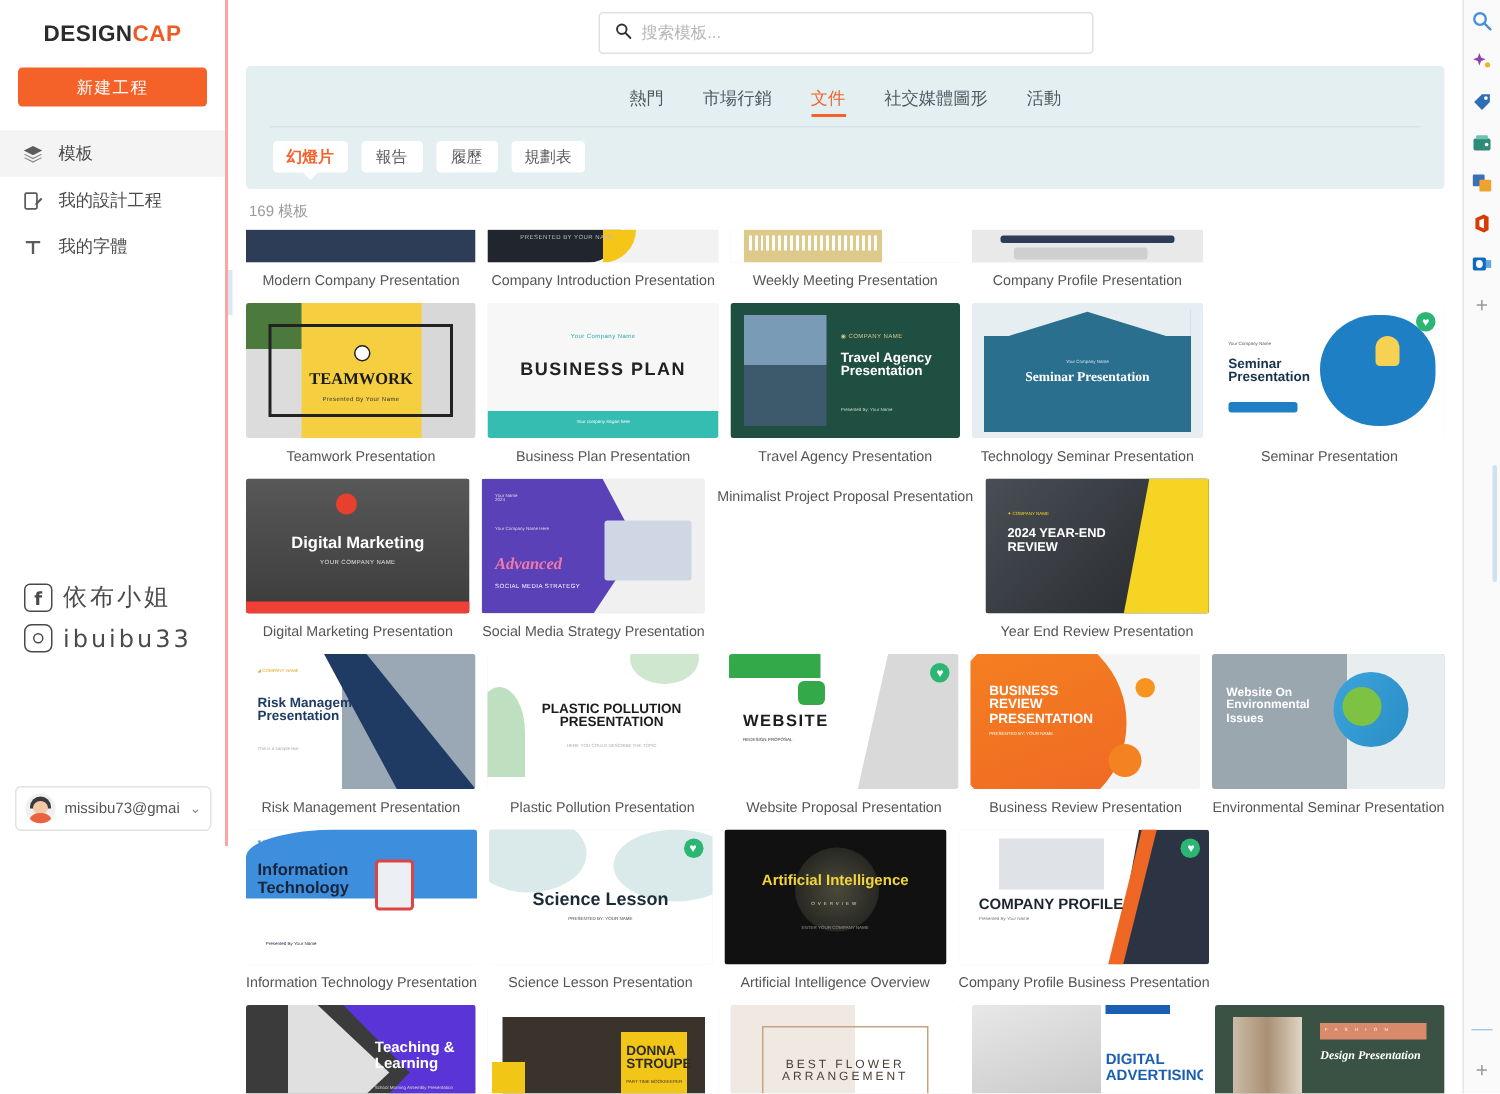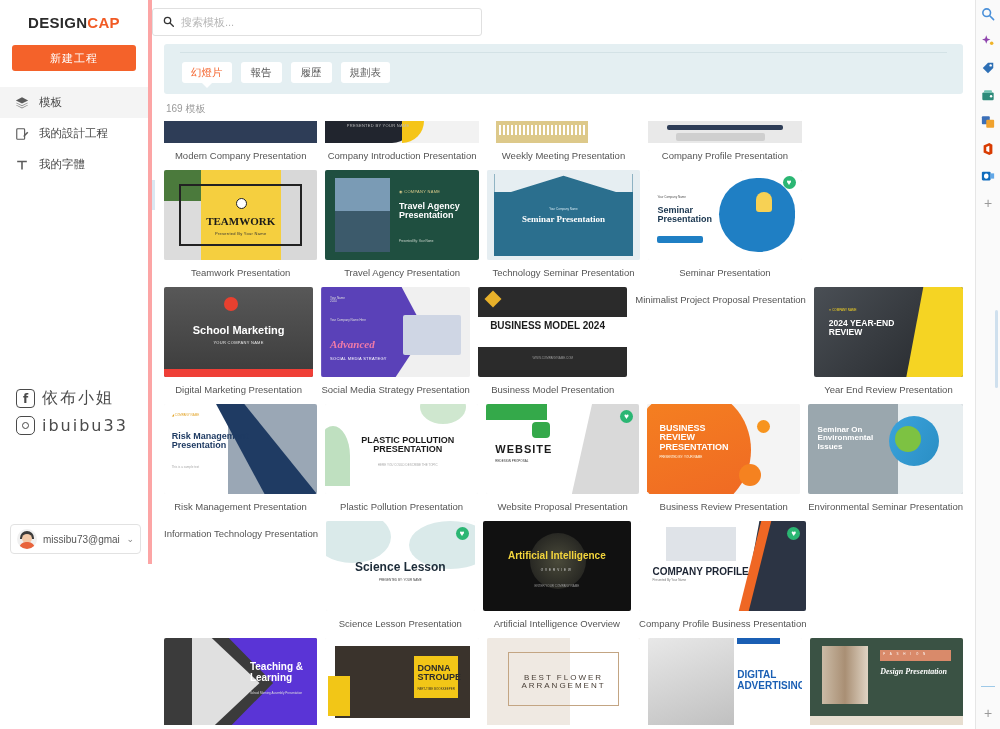--- a/index.html
+++ b/index.html
@@ -6,21 +6,21 @@
   html, body {
     width: 1000px; height: 729px;
     font-family: "Liberation Sans", "DejaVu Sans", sans-serif;
     background: #ffffff; overflow: hidden;
   }
   .app { display: flex; width: 1000px; height: 729px; position: relative; }
 
   
   .sidebar {
     width: 152px; height: 564px; background: #fff;
-    border-right: 4px solid #fca5a5; position: relative; flex: 0 0 152px;
+    border-right: 2px solid #fca5a5; position: relative; flex: 0 0 152px;
   }
   .brand { text-align: center; padding: 14px 0 0 0; font-size: 15px; font-weight: bold; letter-spacing: .3px; }
   .brand .b1 { color: #2b2b2b; }
   .brand .b2 { color: #f15a24; }
   .new-btn {
     margin: 14px 12px 0 12px; height: 26px; background: #f4622a; color: #fff;
     border-radius: 3px; font-size: 11px; display: flex; align-items: center;
     justify-content: center; letter-spacing: 1px; cursor: pointer;
   }
   .nav { margin-top: 16px; }
@@ -54,21 +54,21 @@
     position: relative; flex: 0 0 20px;
   }
   .avatar .hair { position: absolute; left: 3px; top: 2px; width: 14px; height: 8px; background: #3b3b3b; border-radius: 7px 7px 0 0; }
   .avatar .face { position: absolute; left: 5px; top: 5px; width: 10px; height: 9px; background: #f3c9a8; border-radius: 50%; }
   .avatar .body { position: absolute; left: 2px; bottom: 0; width: 16px; height: 7px; background: #e8643c; border-radius: 8px 8px 0 0; }
   .acct-mail { font-size: 10px; color: #555; flex: 1; overflow: hidden; white-space: nowrap; }
   .chev { font-size: 9px; color: #888; }
 
   
   .main { flex: 1; height: 729px; overflow: hidden; position: relative; background: #fff; }
-  .searchbar-wrap { height: 44px; display: flex; align-items: center; }
+  .searchbar-wrap { height: 44px; display: flex; align-items: center; justify-content: center; }
   .searchbox {
     width: 330px; height: 28px; border: 1px solid #e0e0e0; border-radius: 3px;
     display: flex; align-items: center; gap: 7px; padding: 0 10px; background: #fff;
   }
   .searchbox input {
     border: 0; outline: none; font-size: 11px; color: #444; flex: 1;
     font-family: "Liberation Sans", sans-serif; background: transparent;
   }
   .searchbox input::placeholder { color: #b6b6b6; }
 
@@ -82,21 +82,21 @@
   .cat-tab.active::after {
     content: ""; position: absolute; left: 0; right: 0; bottom: 0; height: 2px; background: #f4622a;
   }
   .cat-sep { height: 1px; background: #d3e2e6; margin: 0 16px; }
   .sub-tabs { display: flex; gap: 9px; padding: 9px 0 11px 18px; }
   .sub-tab {
     background: #fff; border-radius: 3px; height: 21px; min-width: 41px; padding: 0 9px;
     display: flex; align-items: center; justify-content: center; font-size: 10.5px;
     color: #5b5b5b; cursor: pointer; position: relative;
   }
-  .sub-tab.active { color: #f4622a; }
+  .sub-tab.active { color: #f4622a; font-weight: bold; }
   .sub-tab.active::after {
     content: ""; position: absolute; left: 50%; margin-left: -5px; bottom: -5px;
     border-left: 5px solid transparent; border-right: 5px solid transparent; border-top: 5px solid #fff;
   }
   .count { font-size: 10px; color: #9a9a9a; padding: 8px 0 5px 14px; }
 
   .grid-scroll { height: 604px; overflow: hidden; padding: 0 12px; }
   .grid { display: grid; grid-template-columns: repeat(5, 1fr); gap: 0 8px; }
   .cell { padding-bottom: 9px; }
   .thumb {
@@ -209,20 +209,27 @@
           <svg width="11" height="11" viewBox="0 0 16 16">
               <circle cx="6.6" cy="6.6" r="4.6" fill="none" stroke="#333" stroke-width="1.9"></circle>
               <path d="M10.2 10.2 15 15" stroke="#333" stroke-width="1.9" stroke-linecap="round"></path>
             </svg>
         </span>
         <input placeholder="搜索模板..." style="">
       </div>
     </div>
 
     <section class="cat-panel">
+      <div class="cat-tabs">
+        <div class="cat-tab">熱門</div>
+        <div class="cat-tab">市場行銷</div>
+        <div class="cat-tab active">文件</div>
+        <div class="cat-tab">社交媒體圖形</div>
+        <div class="cat-tab">活動</div>
+      </div>
       <div class="cat-sep"></div>
       <div class="sub-tabs">
         <div class="sub-tab active">幻燈片</div>
         <div class="sub-tab">報告</div>
         <div class="sub-tab">履歷</div>
         <div class="sub-tab">規劃表</div>
       </div>
     </section>
 
     <div class="count">169 模板</div>
@@ -271,20 +278,30 @@
             <div class="ti" style="left:0;width:24%;background:linear-gradient(180deg,#4b7a3c 0 34%,#dcdcdc 34%)"></div>
             <div class="ti" style="left:76%;background:#d8d8d8"></div>
             <div class="ti" style="left:10%;right:10%;top:14px;bottom:14px;border:2px solid #222"></div>
             <div class="ti" style="left:47%;top:28px;width:11px;height:11px;border-radius:50%;background:#fff;border:1px solid #222"></div>
             <div class="tx" style="left:0;right:0;top:46px;text-align:center;font-size:11px;color:#1a1a1a;font-family:'Liberation Serif',serif">TEAMWORK</div>
             <div class="tx sm" style="left:0;right:0;top:62px;text-align:center;color:#333">Presented By Your Name</div>
           </div>
           <div class="cap">Teamwork Presentation</div>
         </div>
 
+        <div class="cell">
+          <div class="thumb">
+            <div class="ti" style="background:#f7f7f7"></div>
+            <div class="tx sm" style="left:0;right:0;top:20px;text-align:center;color:#2aa8a0">Your Company Name</div>
+            <div class="tx" style="left:0;right:0;top:38px;text-align:center;font-size:12px;color:#222;letter-spacing:1px">BUSINESS PLAN</div>
+            <div class="ti" style="top:72px;background:#35bdb2"></div>
+            <div class="tx xs" style="left:0;right:0;top:78px;text-align:center;color:#fff">Your company slogan here</div>
+          </div>
+          <div class="cap">Business Plan Presentation</div>
+        </div>
 
         <div class="cell">
           <div class="thumb">
             <div class="ti" style="background:#1f4f40"></div>
             <div class="ti" style="left:6%;top:8px;width:36%;bottom:8px;background:linear-gradient(180deg,#7a9bb5 0 45%,#3c5a6b 45%)"></div>
             <div class="tx sm" style="left:48%;top:20px;color:#d8c98a">◉ COMPANY NAME</div>
             <div class="tx" style="left:48%;right:4%;top:32px;font-size:9px;color:#fff">Travel Agency Presentation</div>
             <div class="tx xs" style="left:48%;top:70px;color:#cfd8cf">Presented By: Your Name</div>
           </div>
           <div class="cap">Travel Agency Presentation</div>
@@ -313,50 +330,40 @@
           </div>
           <div class="cap">Seminar Presentation</div>
         </div>
       </div>
 
       <div class="grid">
         <div class="cell">
           <div class="thumb">
             <div class="ti" style="background:linear-gradient(180deg,#585858,#3c3c3c)"></div>
             <div class="ti" style="left:40%;top:10px;width:14px;height:14px;border-radius:50%;background:#e8402f"></div>
-            <div class="tx" style="left:0;right:0;top:38px;text-align:center;font-size:11px;color:#fff">School Marketing</div>
+            <div class="tx" style="left:0;right:0;top:38px;text-align:center;font-size:11px;color:#fff">Digital Marketing</div>
             <div class="tx sm" style="left:0;right:0;top:54px;text-align:center;color:#e6e6e6">YOUR COMPANY NAME</div>
             <div class="ti" style="top:82px;background:#ef3f37"></div>
           </div>
           <div class="cap">Digital Marketing Presentation</div>
         </div>
 
         <div class="cell">
           <div class="thumb">
             <div class="ti" style="background:#f0f0f0"></div>
             <div class="ti" style="background:#5a41b8;clip-path:polygon(0 0,54% 0,70% 50%,50% 100%,0 100%)"></div>
             <div class="tx xs" style="left:6%;top:10px;color:#ddd">Your Name<br>2024</div>
             <div class="tx xs" style="left:6%;top:32px;color:#ddd">Your Company Name Here</div>
             <div class="ti" style="left:55%;top:28px;right:6%;height:40px;background:#cfd6e4;border-radius:2px"></div>
             <div class="tx" style="left:6%;top:52px;font-size:11px;color:#f07aa8;font-family:'Liberation Serif',serif;font-style:italic">Advanced</div>
             <div class="tx sm" style="left:6%;top:70px;color:#fff">SOCIAL MEDIA STRATEGY</div>
           </div>
           <div class="cap">Social Media Strategy Presentation</div>
         </div>
 
-        <div class="cell">
-          <div class="thumb">
-            <div class="ti" style="background:#2b2b2b"></div>
-            <div class="ti" style="left:6%;top:6px;width:12px;height:12px;background:#e8b12a;transform:rotate(45deg)"></div>
-            <div class="ti" style="left:0;right:0;top:30px;height:30px;background:#fff"></div>
-            <div class="tx" style="left:8%;right:8%;top:34px;font-size:10px;color:#1c1c1c">BUSINESS MODEL 2024</div>
-            <div class="tx xs" style="left:0;right:0;top:70px;text-align:center;color:#999">WWW.COMPANYNAME.COM</div>
-          </div>
-          <div class="cap">Business Model Presentation</div>
-        </div>
 
         <div class="cell">
           <div class="cap">Minimalist Project Proposal Presentation</div>
         </div>
 
         <div class="cell">
           <div class="thumb">
             <div class="ti" style="background:linear-gradient(135deg,#4a4f55,#23262a)"></div>
             <div class="ti" style="left:62%;background:#f5d423;clip-path:polygon(30% 0,100% 0,100% 100%,0 100%)"></div>
             <div class="tx xs" style="left:10%;top:22px;color:#f5d423">✦ COMPANY NAME</div>
@@ -414,28 +421,36 @@
           </div>
           <div class="cap">Business Review Presentation</div>
         </div>
 
         <div class="cell">
           <div class="thumb">
             <div class="ti" style="background:#9aa7ae"></div>
             <div class="ti" style="left:58%;background:#e8eef0"></div>
             <div class="ti" style="left:52%;top:12px;width:50px;height:50px;border-radius:50%;background:linear-gradient(120deg,#3ba3dc,#2a8ec4)"></div>
             <div class="ti" style="left:56%;top:22px;width:26px;height:26px;border-radius:50%;background:#7dc242"></div>
-            <div class="tx" style="left:6%;width:46%;top:22px;font-size:8px;color:#fff">Seminar On Environmental Issues</div>
+            <div class="tx" style="left:6%;width:46%;top:22px;font-size:8px;color:#fff">Website On Environmental Issues</div>
           </div>
           <div class="cap">Environmental Seminar Presentation</div>
         </div>
       </div>
 
       <div class="grid">
         <div class="cell">
+          <div class="thumb">
+            <div class="ti" style="background:#fff"></div>
+            <div class="ti" style="left:0;bottom:0;right:0;height:46px;background:#3e8ede;border-radius:40% 0 0 0"></div>
+            <div class="tx xs" style="left:5%;top:7px;color:#3e8ede">◉ COMPANY NAME</div>
+            <div class="tx" style="left:5%;width:50%;top:22px;font-size:11px;color:#17243a">Information Technology</div>
+            <div class="ti" style="left:56%;top:20px;width:26px;height:34px;background:#eceff4;border:2px solid #d44;border-radius:3px"></div>
+            <div class="tx xs" style="left:6%;bottom:10px;color:#fff;background:#fff;color:#17243a;padding:2px 4px;border-radius:2px">Presented By Your Name</div>
+          </div>
           <div class="cap">Information Technology Presentation</div>
         </div>
 
         <div class="cell">
           <div class="thumb">
             <div class="ti" style="background:#fff"></div>
             <div class="ti" style="left:-8%;top:-10px;width:52%;height:52px;background:#daeaea;border-radius:50%"></div>
             <div class="ti" style="left:56%;bottom:-16px;width:56%;height:48px;background:#daeaea;border-radius:50%"></div>
             <div class="tx" style="left:0;right:0;top:40px;text-align:center;font-size:12px;color:#1c2b38">Science Lesson</div>
             <div class="tx xs" style="left:0;right:0;top:58px;text-align:center;color:#444">PRESENTED BY: YOUR NAME</div>

